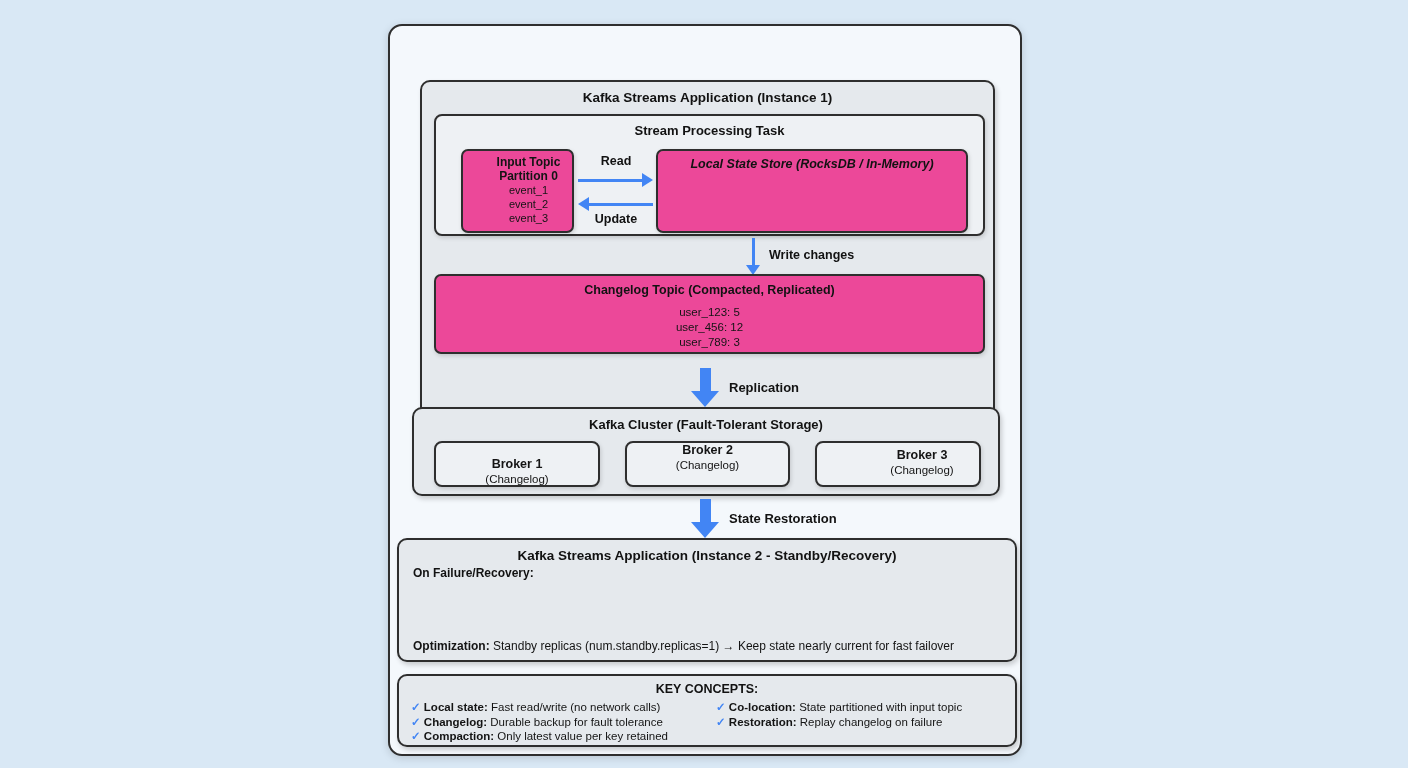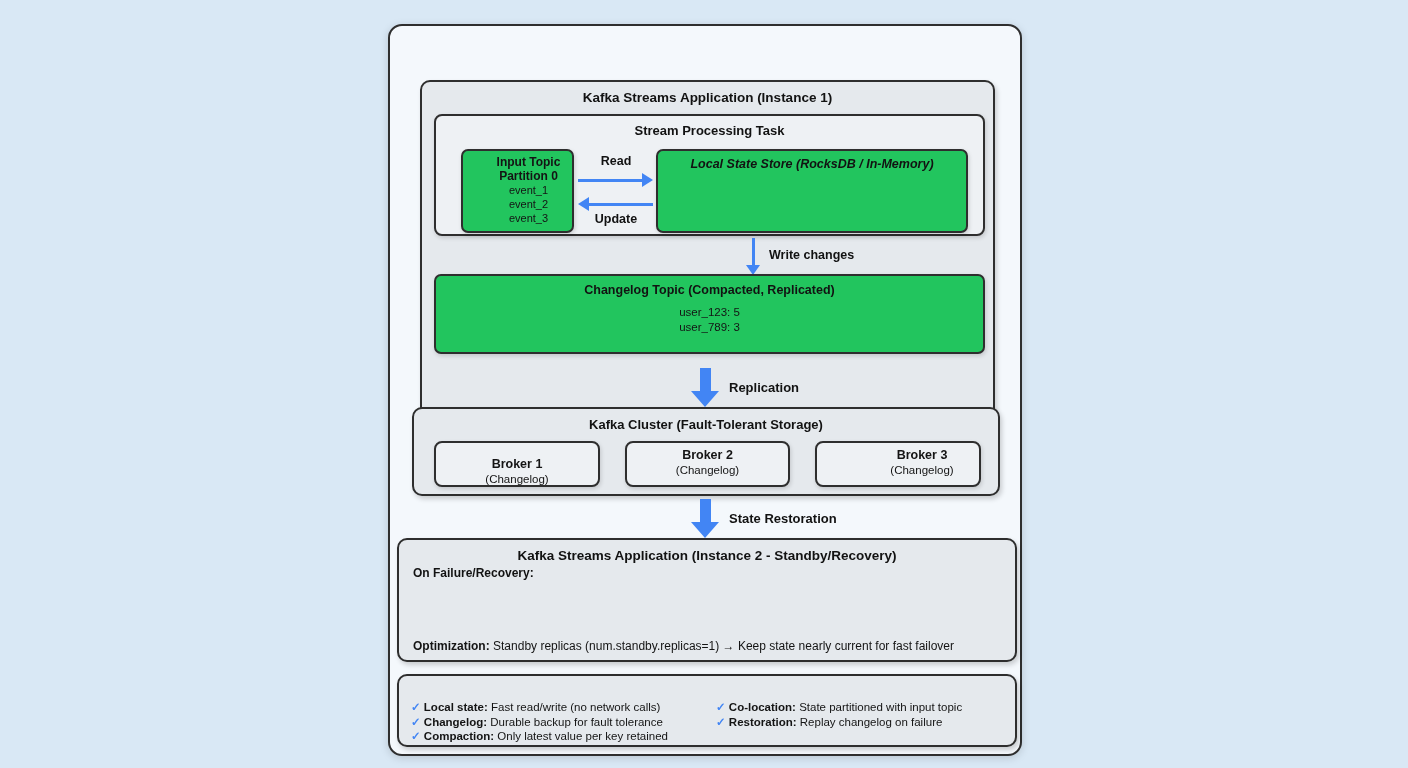--- a/index.html
+++ b/index.html
@@ -5,21 +5,21 @@
   html,body{margin:0;padding:0;}
   body{
     width:1408px;height:768px;background:#d9e8f5;
     font-family:"Liberation Sans",sans-serif;color:#141414;
     position:relative;overflow:hidden;
   }
   .box{position:absolute;box-sizing:border-box;border:2px solid #2e2e2e;}
   .card{background:#f4f8fc;border-radius:14px;box-shadow:0 2px 8px rgba(0,0,0,0.15);}
   .lvl1{background:#e5e9ed;border-radius:10px;box-shadow:2px 3px 5px rgba(0,0,0,0.18);}
   .lvl2{background:#eef1f4;border-radius:8px;box-shadow:1px 2px 4px rgba(0,0,0,0.15);}
-  .lvl3{background:#22c55e;border-radius:7px;box-shadow:1px 2px 4px rgba(0,0,0,0.15);padding-left:22px;}
+  .lvl3{background:#ec4899;border-radius:7px;box-shadow:1px 2px 4px rgba(0,0,0,0.15);padding-left:22px;}
   .ctitle{position:absolute;left:0;right:0;text-align:center;font-weight:bold;color:#121212;}
   .lbl{position:absolute;font-weight:bold;color:#121212;white-space:nowrap;}
   .h-arrow{position:absolute;height:3px;background:#4285f4;}
   .h-arrow.right::after{content:"";position:absolute;left:100%;top:-6px;width:0;height:0;
     border-left:11px solid #4285f4;border-top:7px solid transparent;border-bottom:7px solid transparent;}
   .h-arrow.left::before{content:"";position:absolute;right:100%;top:-6px;width:0;height:0;
     border-right:11px solid #4285f4;border-top:7px solid transparent;border-bottom:7px solid transparent;}
   .v-arrow{position:absolute;width:3px;background:#4285f4;}
   .v-arrow::after{content:"";position:absolute;top:100%;left:-6px;width:0;height:0;
     border-top:10px solid #4285f4;border-left:7.5px solid transparent;border-right:7.5px solid transparent;}
@@ -63,36 +63,37 @@
       </div>
     </div>
 
     <div class="v-arrow" style="left:330px;top:156px;height:27px;"></div>
     <div class="lbl" style="left:347px;top:166px;font-size:12.5px;">Write changes</div>
 
     <div class="box lvl3" style="left:12px;top:192px;width:551px;height:80px;">
       <div class="ctitle" style="top:7px;font-size:12.5px;">Changelog Topic (Compacted, Replicated)</div>
       <div class="entries" style="left:0;right:0;top:29px;text-align:center;">
         <div>user_123: 5</div>
+        <div>user_456: 12</div>
         <div>user_789: 3</div>
       </div>
     </div>
   </div>
 
   <div class="big-arrow" style="left:310px;top:342px;height:23px;"></div>
   <div class="lbl" style="left:339px;top:354px;font-size:13px;">Replication</div>
 
   <div class="box lvl1" style="left:22px;top:381px;width:588px;height:89px;">
     <div class="ctitle" style="top:8px;font-size:13px;">Kafka Cluster (Fault-Tolerant Storage)</div>
 
     <div class="box lvl2" style="left:20px;top:32px;width:166px;height:46px;text-align:center;padding-top:14px;">
       <div style="font-weight:bold;font-size:12.5px;line-height:15px;">Broker 1</div>
       <div style="font-size:11.5px;line-height:14px;">(Changelog)</div>
     </div>
-    <div class="box lvl2" style="left:211px;top:32px;width:165px;height:46px;text-align:center;padding-top:5px;">
+    <div class="box lvl2" style="left:211px;top:32px;width:165px;height:46px;text-align:center;">
       <div style="font-weight:bold;font-size:12.5px;line-height:15px;">Broker 2</div>
       <div style="font-size:11.5px;line-height:14px;">(Changelog)</div>
     </div>
     <div class="box lvl2" style="left:401px;top:32px;width:166px;height:46px;text-align:center;padding-top:5px;padding-left:48px;">
       <div style="font-weight:bold;font-size:12.5px;line-height:15px;">Broker 3</div>
       <div style="font-size:11.5px;line-height:14px;">(Changelog)</div>
     </div>
   </div>
 
   <div class="big-arrow" style="left:310px;top:473px;height:23px;"></div>
@@ -101,20 +102,21 @@
   <div class="box lvl1" style="left:7px;top:512px;width:620px;height:124px;">
     <div class="ctitle" style="top:8px;font-size:13.5px;">Kafka Streams Application (Instance 2 - Standby/Recovery)</div>
     <div class="lbl" style="left:14px;top:26px;font-size:12px;">On Failure/Recovery:</div>
     <div style="position:absolute;left:14px;top:99px;font-size:12px;white-space:nowrap;">
       <b>Optimization:</b>
       <span>Standby replicas (num.standby.replicas=1) → Keep state nearly current for fast failover</span>
     </div>
   </div>
 
   <div class="box lvl1" style="left:7px;top:648px;width:620px;height:73px;">
+    <div class="ctitle" style="top:6px;font-size:12.5px;">KEY CONCEPTS:</div>
 
     <div style="position:absolute;left:317px;top:24px;">
       <div class="crow">
         <span class="check">✓</span>
         <b>Co-location:</b>
         <span>State partitioned with input topic</span>
       </div>
       <div class="crow">
         <span class="check">✓</span>
         <b>Restoration:</b>

